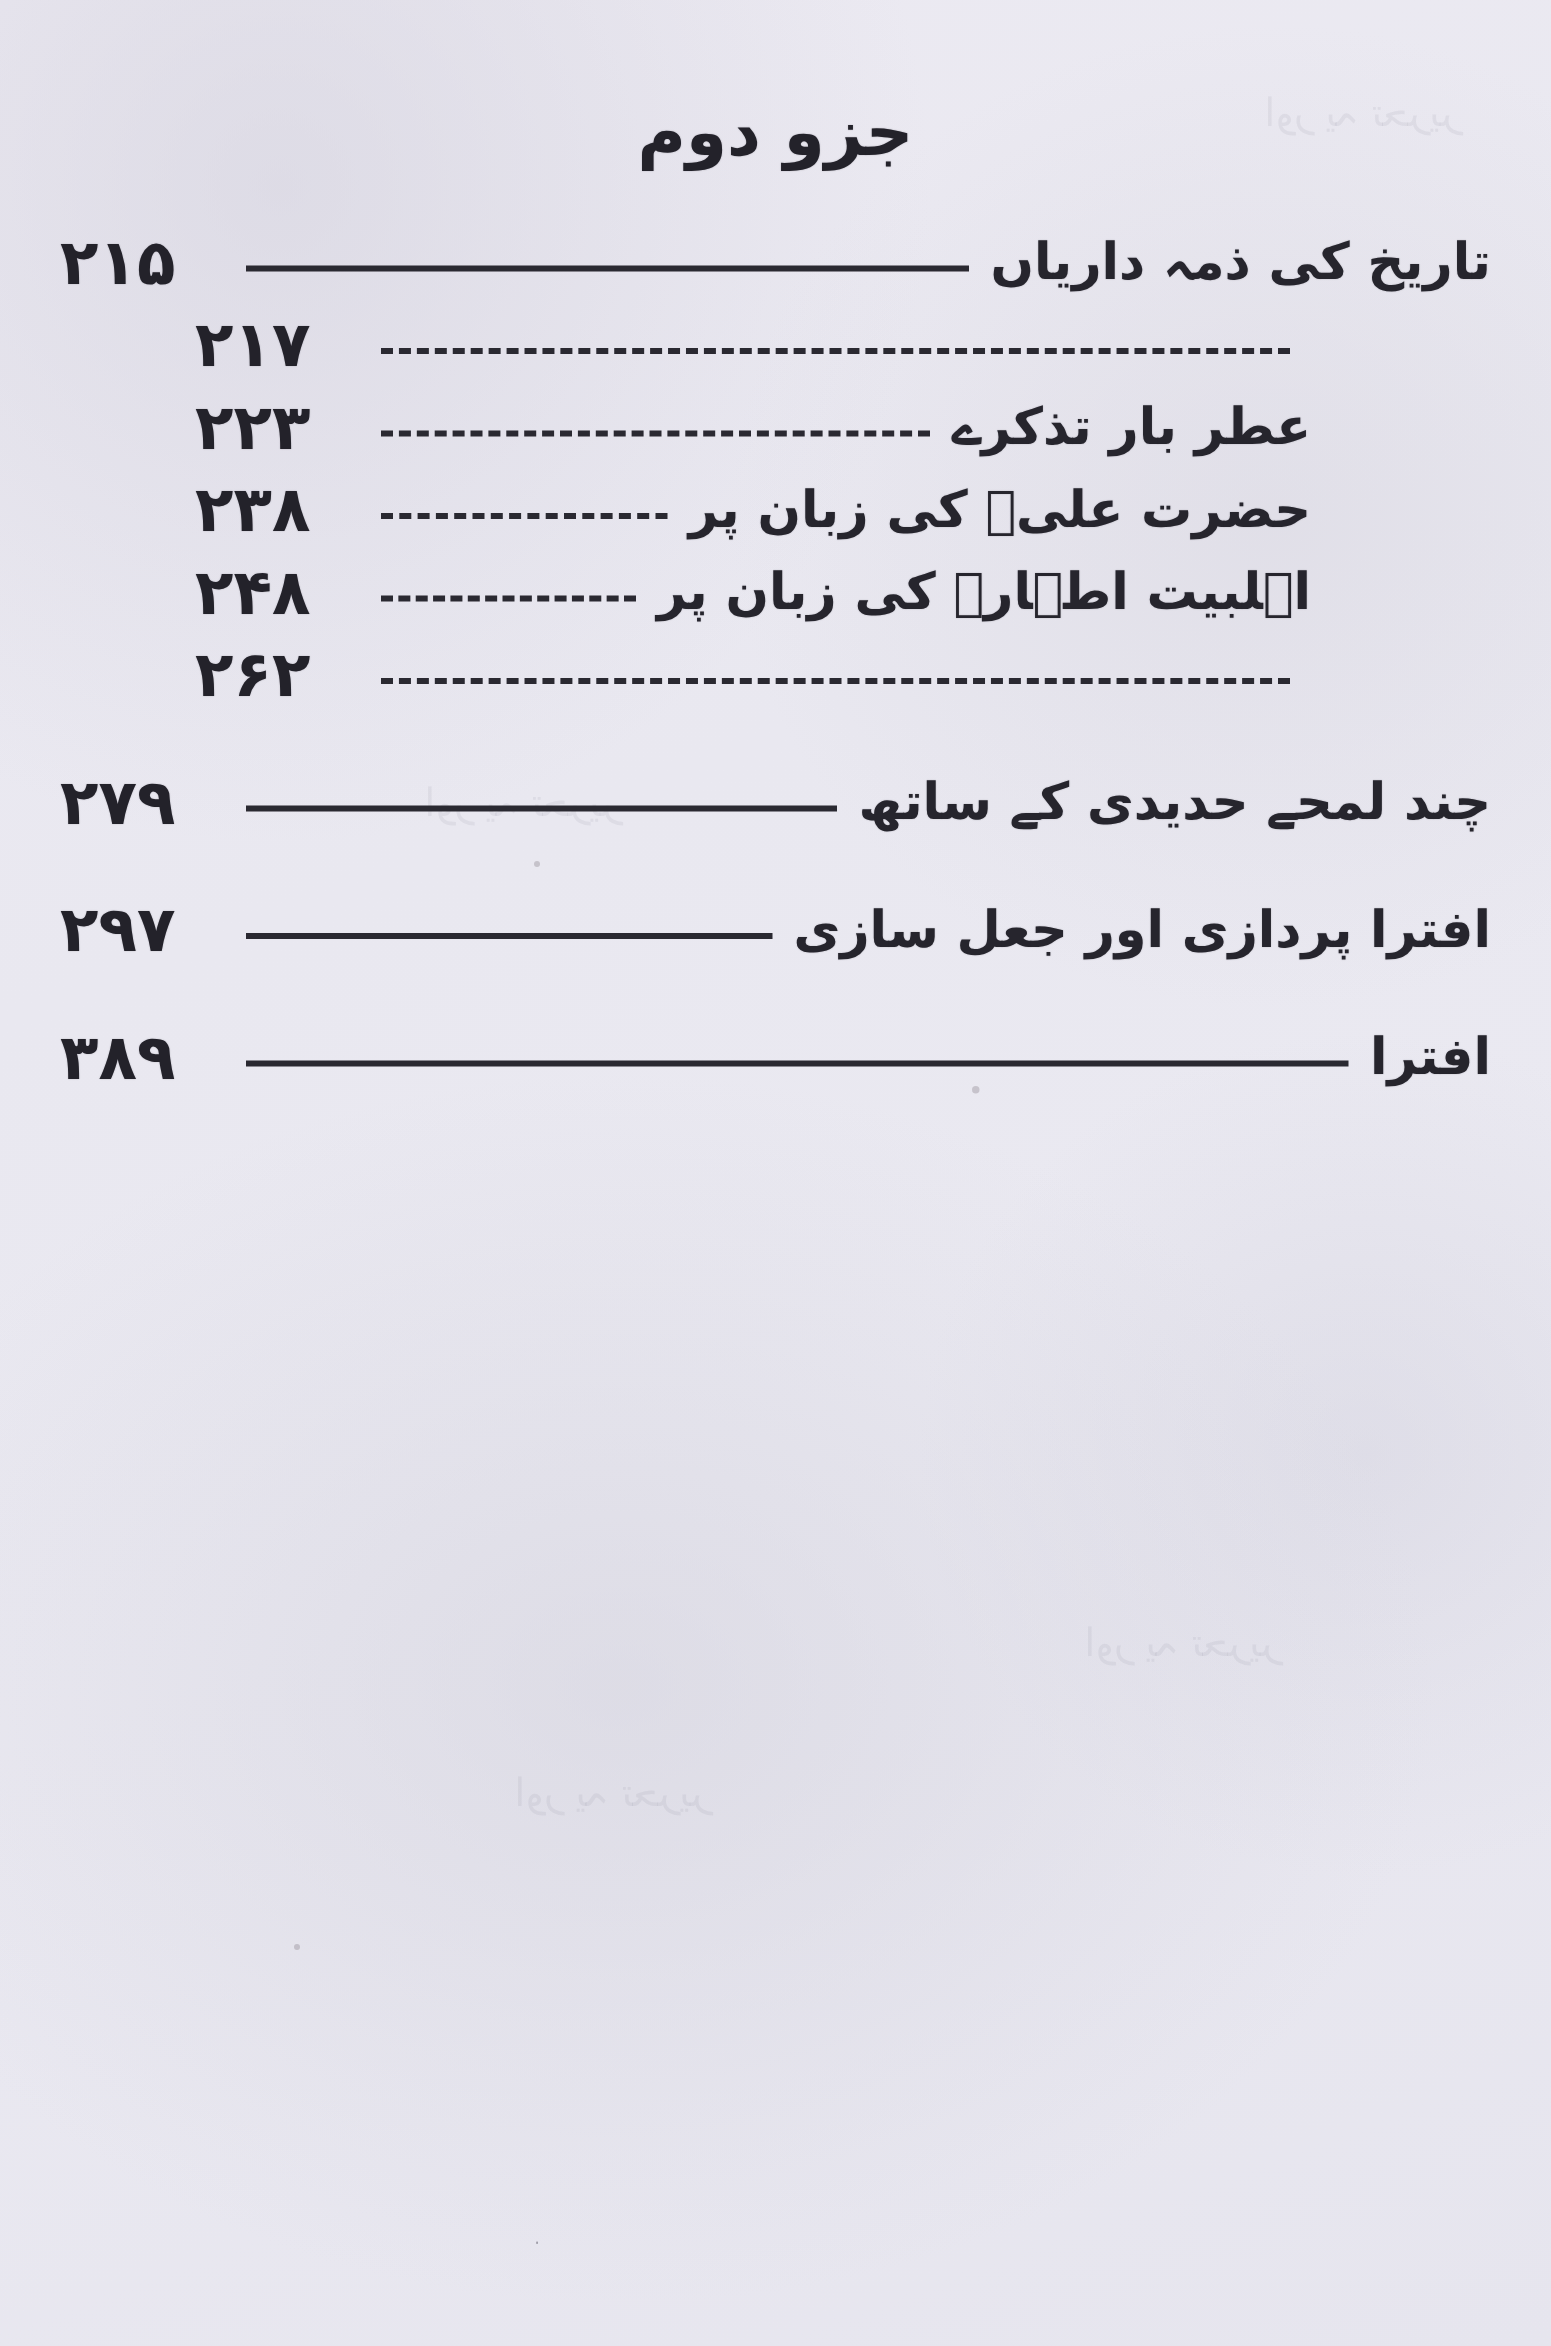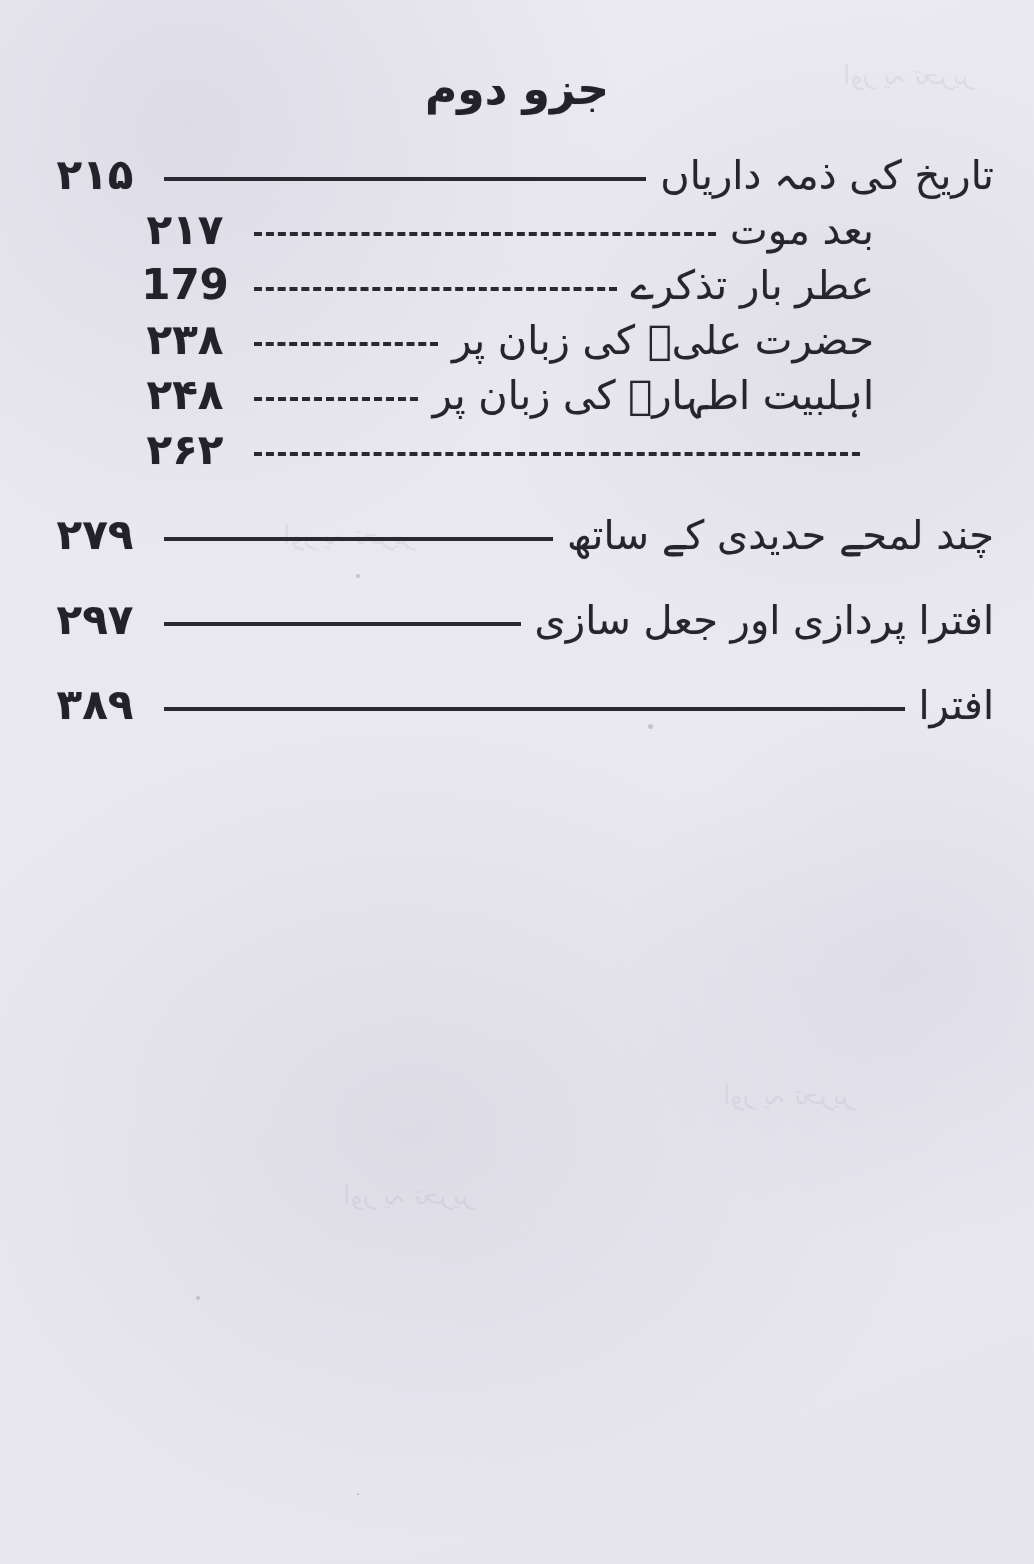--- a/index.html
+++ b/index.html
@@ -70,22 +70,22 @@
 
   .toc-row {
     display: flex;
     flex-direction: row;
     align-items: center;
     direction: rtl;
     margin-bottom: 6px;
   }
 
   .toc-title {
-    font-size: 40px;
-    font-weight: 400;
+    font-size: 34px;
+    font-weight: 700;
     color: #26252d;
     white-space: nowrap;
     flex: 0 0 auto;
     text-shadow: 0 0 1px rgba(40,38,50,0.30);
     text-align: center;
   }
 
   .leader {
     flex: 1 1 auto;
     height: 0;
@@ -99,21 +99,21 @@
   .leader.dashed {
     border-top: 4px dashed #2a2931;
   }
 
   .toc-page {
     font-size: 42px;
     font-weight: 700;
     color: #23222a;
     flex: 0 0 auto;
     min-width: 110px;
-    text-align: center;
+    text-align: left;
     text-shadow: 0 0 1px rgba(40,38,50,0.30);
   }
 
   
   .level-1 { padding-right: 0px; }
   .level-2 { padding-right: 120px; padding-left: 90px; }
 
   .gap { height: 30px; }
 
   .bottom-mark {
@@ -144,29 +144,28 @@
 
   <div class="toc">
 
     <div class="toc-row level-1">
       <span class="toc-title">تاریخ کی ذمہ داریاں</span>
       <span class="leader solid"></span>
       <span class="toc-page">۲۱۵</span>
     </div>
 
     <div class="toc-row level-2">
-      <span class="toc-title">بعد موت</span>
       <span class="leader dashed"></span>
       <span class="toc-page">۲۱۷</span>
     </div>
 
     <div class="toc-row level-2">
       <span class="toc-title">عطر بار تذکرے</span>
       <span class="leader dashed"></span>
-      <span class="toc-page">179</span>
+      <span class="toc-page">۲۲۳</span>
     </div>
 
     <div class="toc-row level-2">
       <span class="toc-title">حضرت علیؑ کی زبان پر</span>
       <span class="leader dashed"></span>
       <span class="toc-page">۲۳۸</span>
     </div>
 
     <div class="toc-row level-2">
       <span class="toc-title">اہلبیت اطہارؑ کی زبان پر</span>

